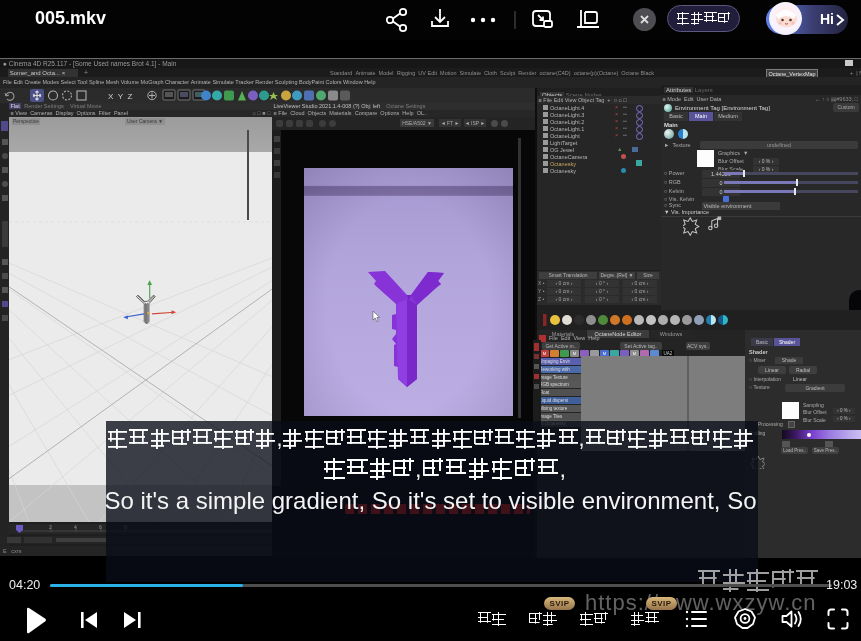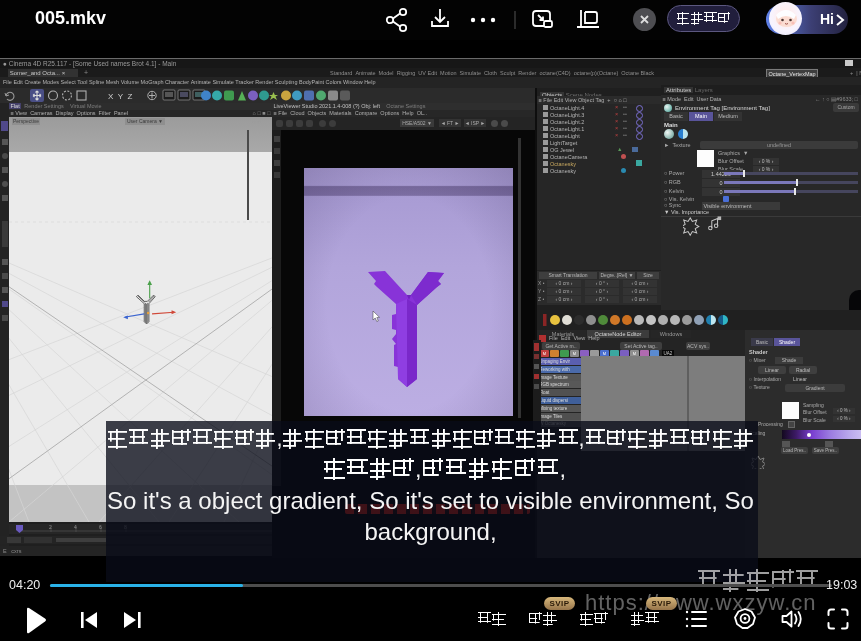--- a/index.html
+++ b/index.html
@@ -517,22 +517,21 @@
       <div style="position:absolute;left:48px;top:16px;width:34px;height:7px;background:#333;color:#aaa;font-size:5px;line-height:7px;text-align:center;">‹&nbsp;0 °&nbsp;›</div>
       <div style="position:absolute;left:86px;top:16px;width:34px;height:7px;background:#333;color:#aaa;font-size:5px;line-height:7px;text-align:center;">‹&nbsp;0 cm&nbsp;›</div>
     </div>
   </div>
 
 <div class="ab" id="subs" style="left:106px;top:421px;width:652px;height:161px;background:rgba(9,11,24,0.78);"></div>
 <div class="ab" style="left:345px;top:504px;width:185px;height:10px;background:repeating-linear-gradient(90deg,rgba(150,30,30,0.38) 0 9px,rgba(150,30,30,0.05) 9px 13px);border-radius:2px;"></div>
 <div class="ab" id="subtext" style="left:0;top:423px;width:861px;text-align:center;color:#f4f4f4;font-size:21px;line-height:31px;">
     <div style="height:31px;font-size:21.6px;"><span class="hz h1"></span><span class="hz h2"></span><span class="hz h3"></span><span class="hz h4"></span><span class="hz h2"></span><span class="hz h1"></span><span class="hz h4"></span><span class="hz h3"></span>,<span class="hz h3"></span><span class="hz h1"></span><span class="hz h4"></span><span class="hz h2"></span><span class="hz h1"></span><span class="hz h3"></span><span class="hz h2"></span><span class="hz h3"></span><span class="hz h1"></span><span class="hz h4"></span><span class="hz h2"></span><span class="hz h1"></span><span class="hz h3"></span><span class="hz h2"></span>,<span class="hz h2"></span><span class="hz h4"></span><span class="hz h1"></span><span class="hz h3"></span><span class="hz h2"></span><span class="hz h4"></span><span class="hz h1"></span><span class="hz h3"></span></div>
     <div style="height:31px;font-size:23.5px;text-indent:28px;"><span class="hz h1"></span><span class="hz h2"></span><span class="hz h3"></span><span class="hz h4"></span>,<span class="hz h4"></span><span class="hz h2"></span><span class="hz h3"></span><span class="hz h1"></span><span class="hz h4"></span><span class="hz h2"></span>,</div>
-    <div style="height:31px;font-size:24px;">So it's a object gradient, So it's set to visible environment, So</div>
-    <div style="height:31px;font-size:24px;">background,</div>
+    <div style="height:31px;font-size:24px;">So it's a simple gradient, So it's set to visible environment, So</div>
   </div>
 
 <div class="ab" id="wm1" style="left:697px;top:566px;font-size:25px;letter-spacing:2px;color:rgba(205,205,205,0.55);"><span class="hz h2" style="opacity:.62"></span><span class="hz h3" style="opacity:.62"></span><span class="hz h1" style="opacity:.62"></span><span class="hz h4" style="opacity:.62"></span><span class="hz h2" style="opacity:.62"></span></div>
 <div class="ab" id="wm2" style="left:585px;top:590px;font-size:22px;color:rgba(195,195,195,0.5);letter-spacing:1px;">https://www.wxzyw.cn</div>
 
 <div class="ab" id="bottombar" style="left:0;top:575px;width:861px;height:66px;">
   <div class="ab" style="left:9px;top:3px;color:#eee;font-size:12.5px;">04:20</div>
   <div class="ab" style="left:50px;top:9px;width:782px;height:3px;background:#4d4d4d;border-radius:2px;"></div>
   <div class="ab" style="left:50px;top:9px;width:193px;height:3px;background:#2ab2e8;border-radius:2px;"></div>
   <div class="ab" style="left:826px;top:3px;color:#eee;font-size:12.5px;">19:03</div>

